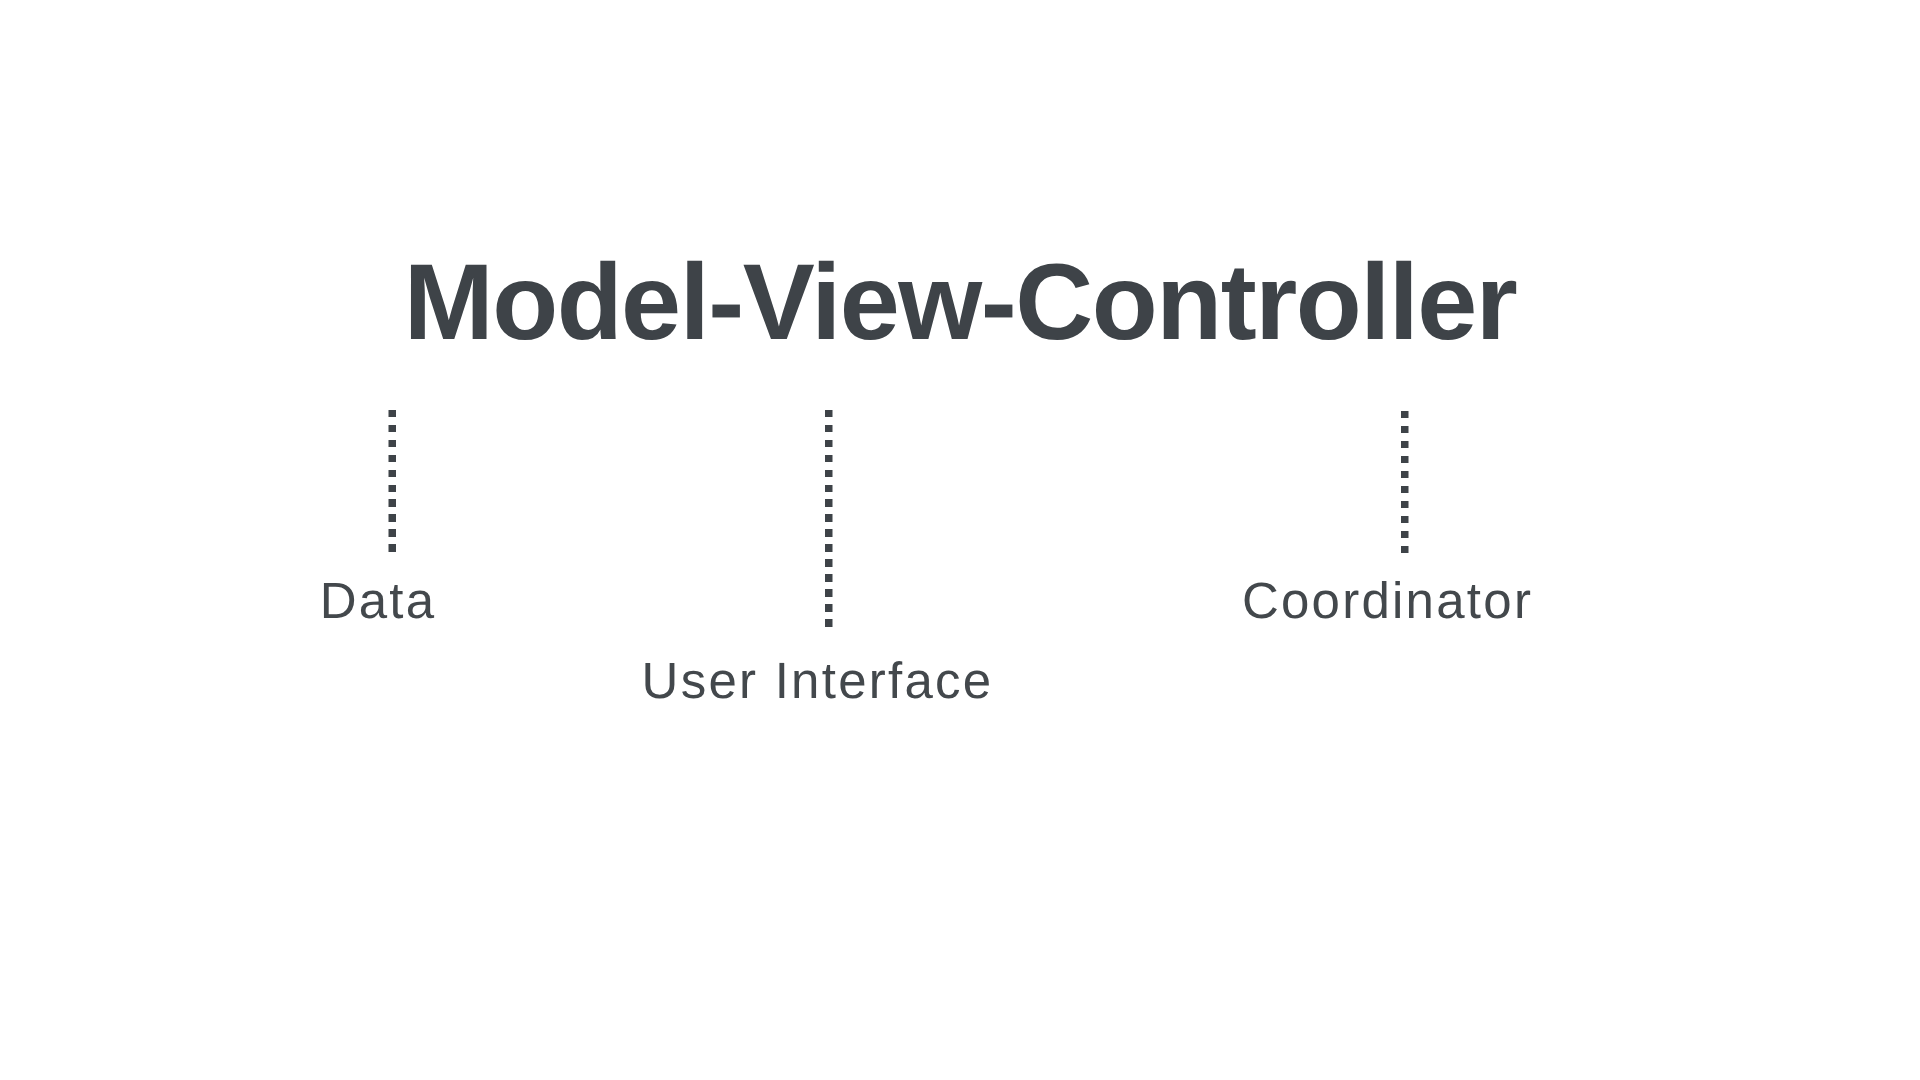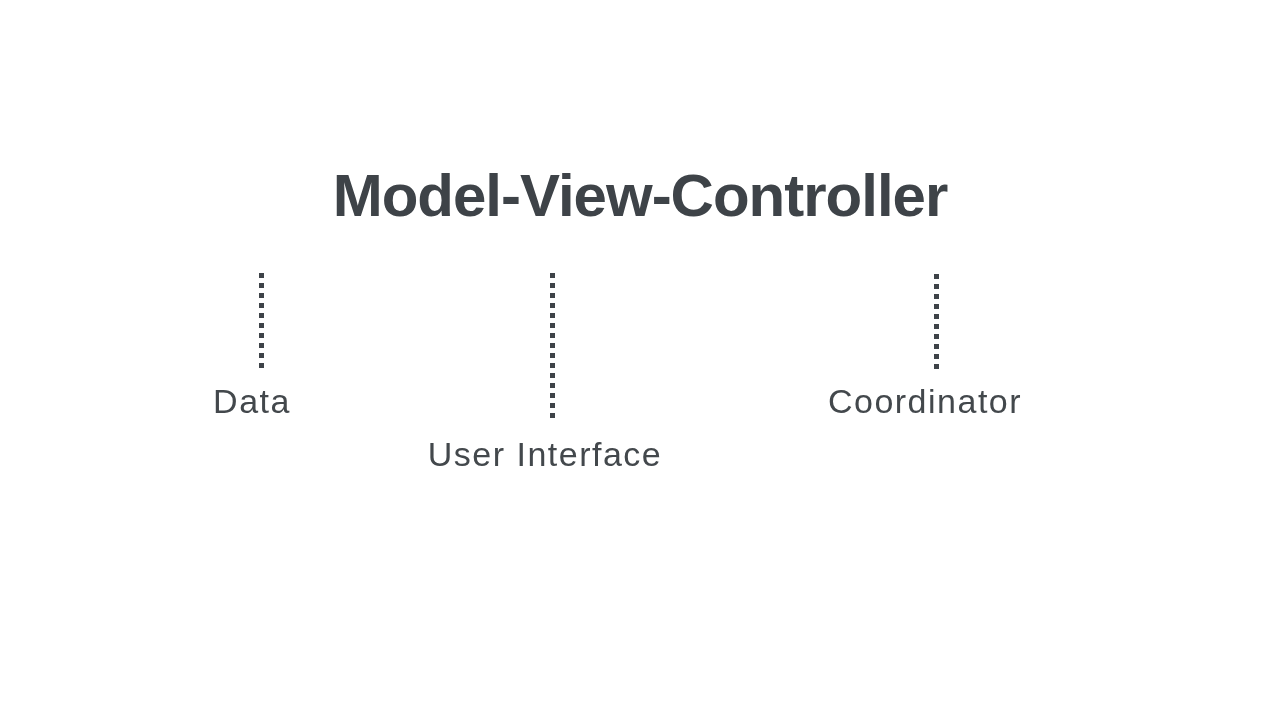--- a/index.html
+++ b/index.html
@@ -19,21 +19,21 @@
     inset: 0;
     background: #ffffff;
   }
   .title {
     position: absolute;
     left: 0;
     top: 166px;
     width: 1280px;
     margin: 0;
     text-align: center;
-    font-size: 60px;
+    font-size: 72px;
     line-height: 1;
     font-weight: 700;
     letter-spacing: -1px;
     color: #3e4348;
     white-space: nowrap;
   }
   .connector {
     position: absolute;
     width: 5px;
     background-image: repeating-linear-gradient(

